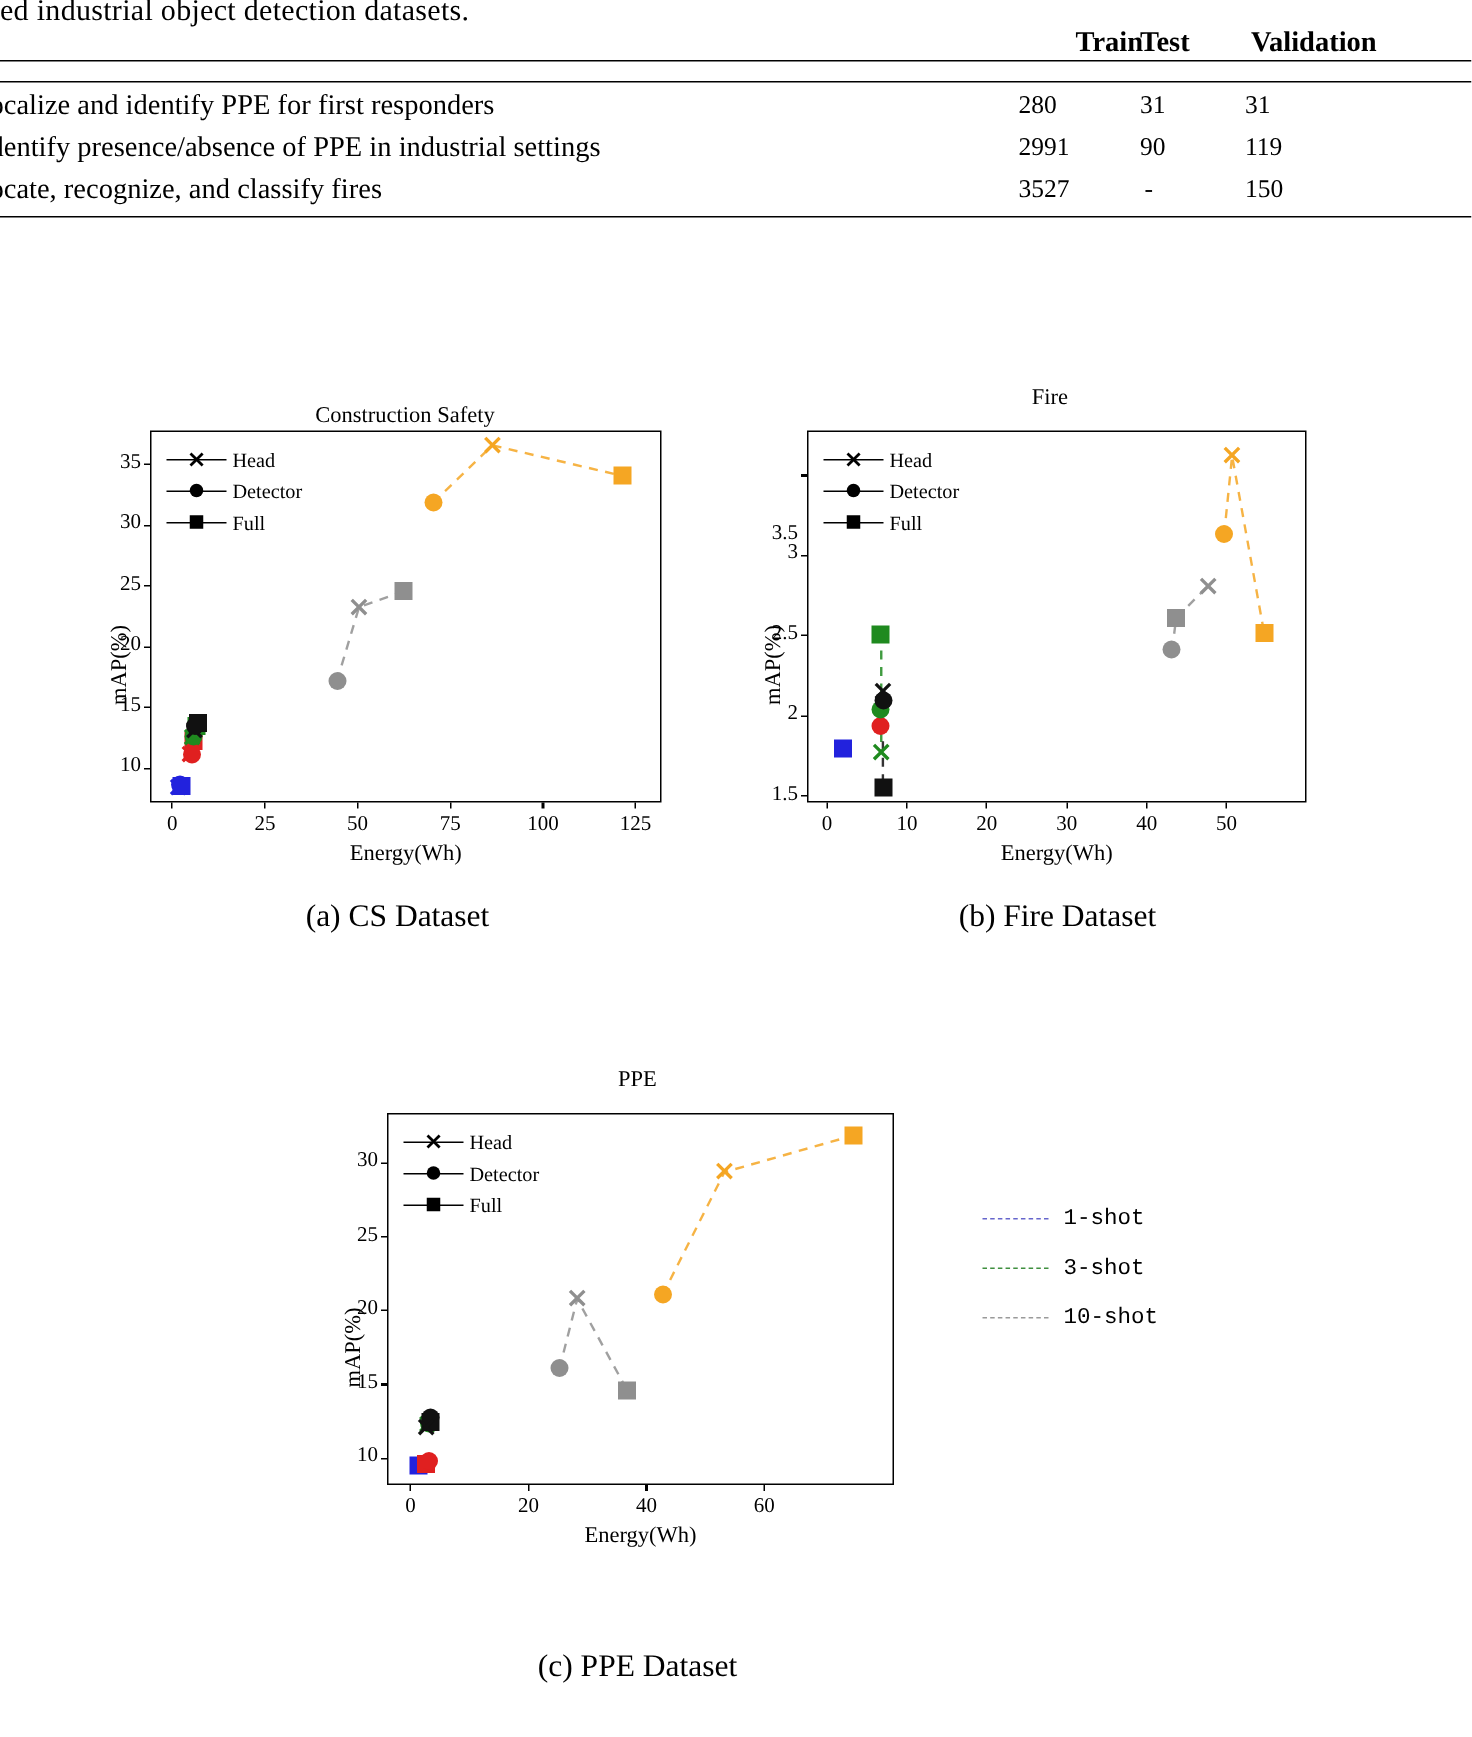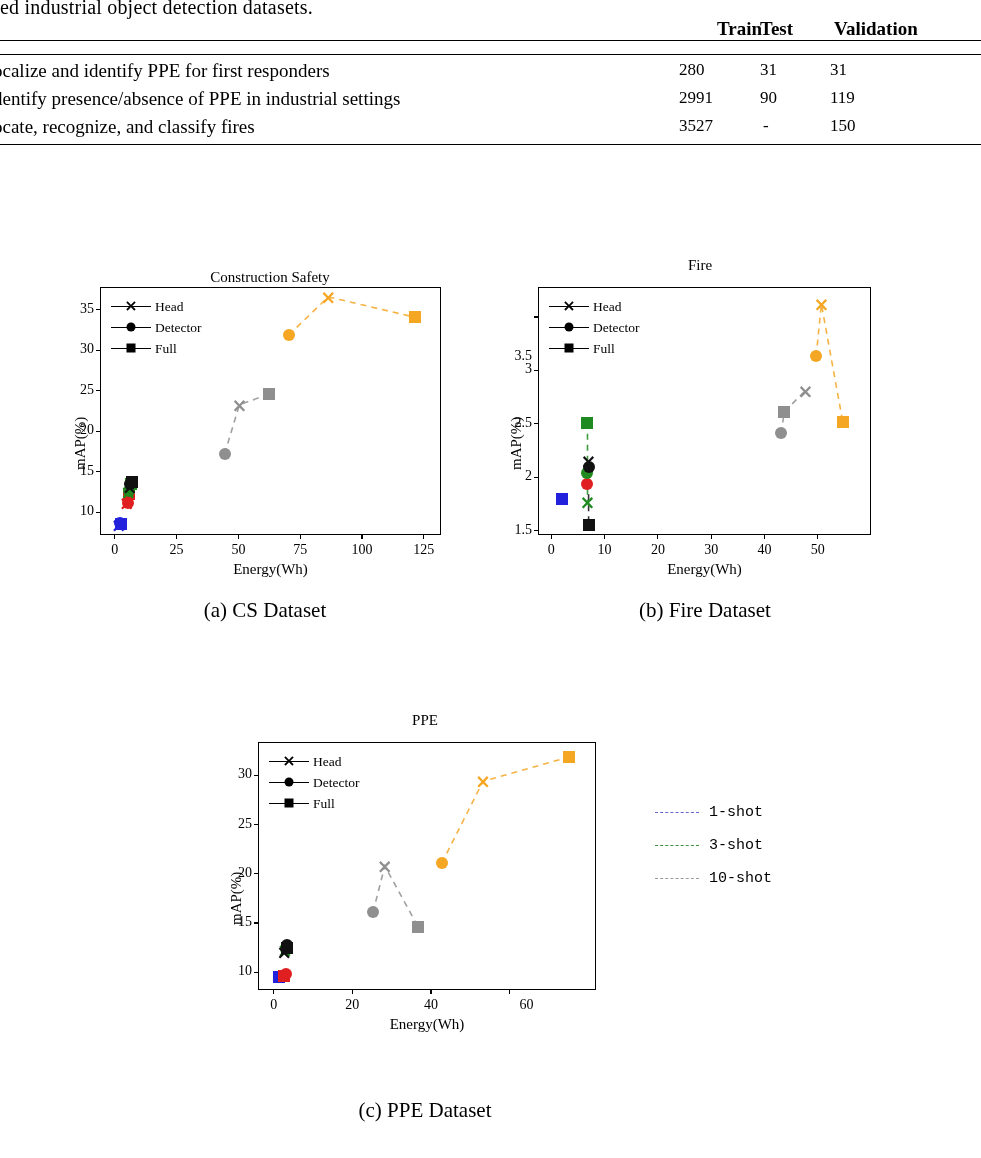--- a/index.html
+++ b/index.html
@@ -323,21 +323,21 @@
     </div>
   <div class="ylabel" style="left:13px; top:215px;">mAP(%)</div>
   <div class="xlabel" style="left:43px; top:306px; width:338px;">Energy(Wh)</div>
 <div class="tick" style="left: 58.1209px; top: 280px; width: 1.2px; height: 4px;"></div>
     <div class="tick-lab-x" style="left: 34.7209px; top: 287px; width: 48px;">0</div>
     <div class="tick" style="left: 136.726px; top: 280px; width: 1.2px; height: 4px;"></div>
     <div class="tick-lab-x" style="left: 113.326px; top: 287px; width: 48px;">20</div>
     <div class="tick" style="left: 215.33px; top: 280px; width: 1.2px; height: 4px;"></div>
     <div class="tick-lab-x" style="left: 191.93px; top: 287px; width: 48px;">40</div>
     <div class="tick" style="left: 293.935px; top: 280px; width: 1.2px; height: 4px;"></div>
-    <div class="tick-lab-x" style="left: 270.535px; top: 287px; width: 48px; text-align: right;">60</div>
+    <div class="tick-lab-x" style="left: 270.535px; top: 287px; width: 48px;">60</div>
     <div class="tick" style="left: 39px; top: 261.686px; width: 4px; height: 1.2px;"></div>
     <div class="tick-lab-y" style="left: -3px; top: 253.286px; width: 40px;">10</div>
     <div class="tick" style="left: 39px; top: 212.479px; width: 4px; height: 1.2px;"></div>
     <div class="tick-lab-y" style="left: -3px; top: 204.079px; width: 40px;">15</div>
     <div class="tick" style="left: 39px; top: 163.273px; width: 4px; height: 1.2px;"></div>
     <div class="tick-lab-y" style="left: -3px; top: 154.873px; width: 40px;">20</div>
     <div class="tick" style="left: 39px; top: 114.067px; width: 4px; height: 1.2px;"></div>
     <div class="tick-lab-y" style="left: -3px; top: 105.667px; width: 40px;">25</div>
     <div class="tick" style="left: 39px; top: 64.8603px; width: 4px; height: 1.2px;"></div>
     <div class="tick-lab-y" style="left: -3px; top: 56.4603px; width: 40px;">30</div>

